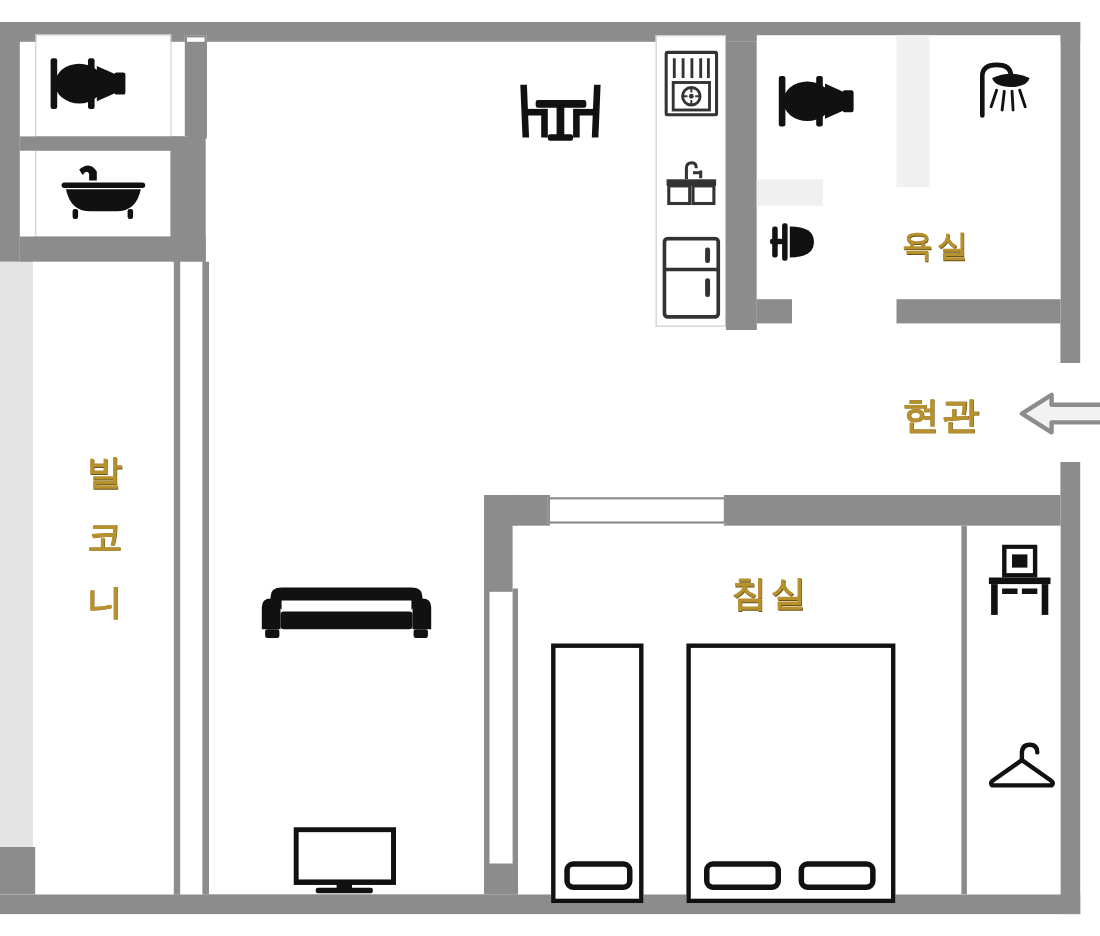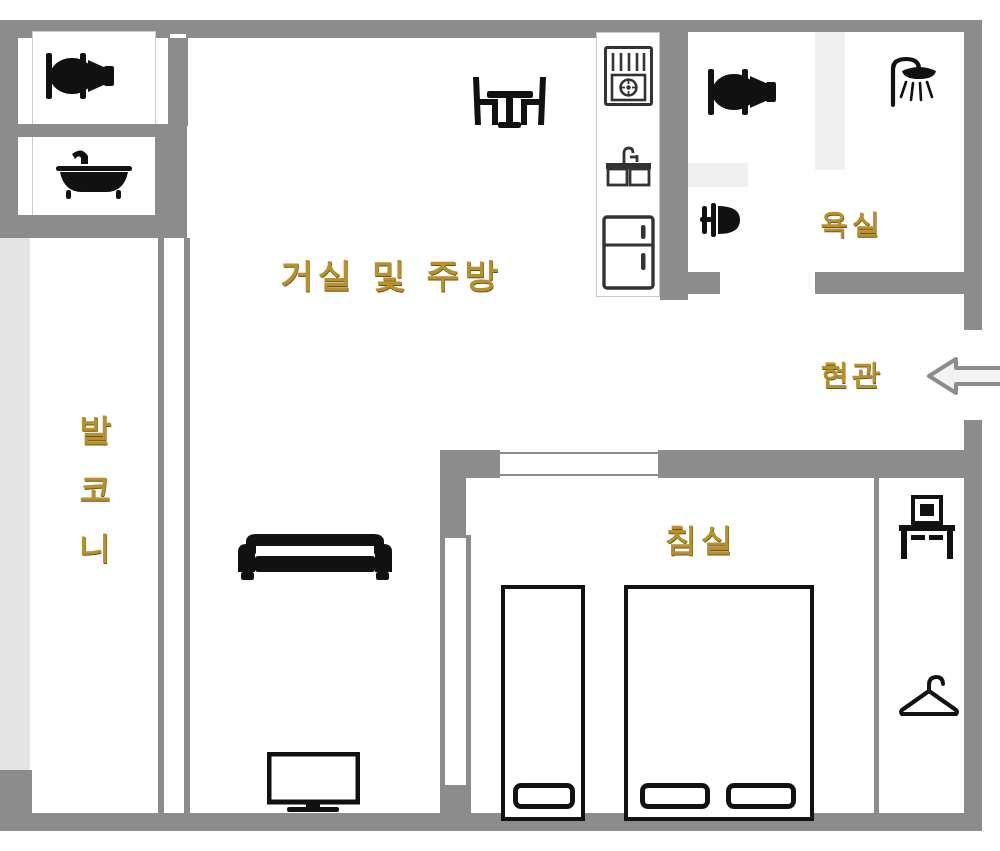--- a/index.html
+++ b/index.html
@@ -51,21 +51,21 @@
     color: #b8912f;
     font-weight: bold;
     letter-spacing: 4px;
     text-shadow: 0.5px 0.5px 0 #6b5418;
     white-space: nowrap;
     user-select: none;
   }
   .label-living { left: 280px; top: 252px; font-size: 34px; }
   .label-bath   { left: 820px; top: 205px; font-size: 28px; }
   .label-bed    { left: 665px; top: 518px; font-size: 32px; }
-  .label-entry  { left: 820px; top: 355px; font-size: 29px; letter-spacing: 2px;}
+  .label-entry  { left: 820px; top: 355px; font-size: 34px; letter-spacing: 2px;}
   .label-balcony {
     left: 72px; top: 400px; font-size: 32px;
     writing-mode: horizontal-tb;
     line-height: 1.85;
     text-align: center;
     width: 46px;
     letter-spacing: 0;
   }
   
   .icon {
@@ -146,21 +146,20 @@
   <div class="floor" style="left:164px; top:238px; width:20px; height:575px;"></div>
   <div class="thinwall" style="left:184px; top:238px; width:6px; height:575px;"></div>
   <div class="wall" style="left:0; top:770px; width:32px; height:43px;"></div>
 
   <span class="room-label label-balcony">
     <span>발</span><br>
     <span>코</span><br>
     <span>니</span>
   </span>
 
-  <span class="room-label label-living">거실 및 주방</span>
 
   <div class="icon" style="left:467px; top:73px;">
     <svg width="85" height="60" viewBox="0 0 85 60">
       <g fill="#111111">
 
         <path d="M6 4 L12 4 L14 52 L8 52 Z"></path>
         <rect x="8" y="26" width="22" height="6"></rect>
         <rect x="25" y="26" width="6" height="26"></rect>
 
         <rect x="20" y="18" width="46" height="7" rx="2"></rect>

